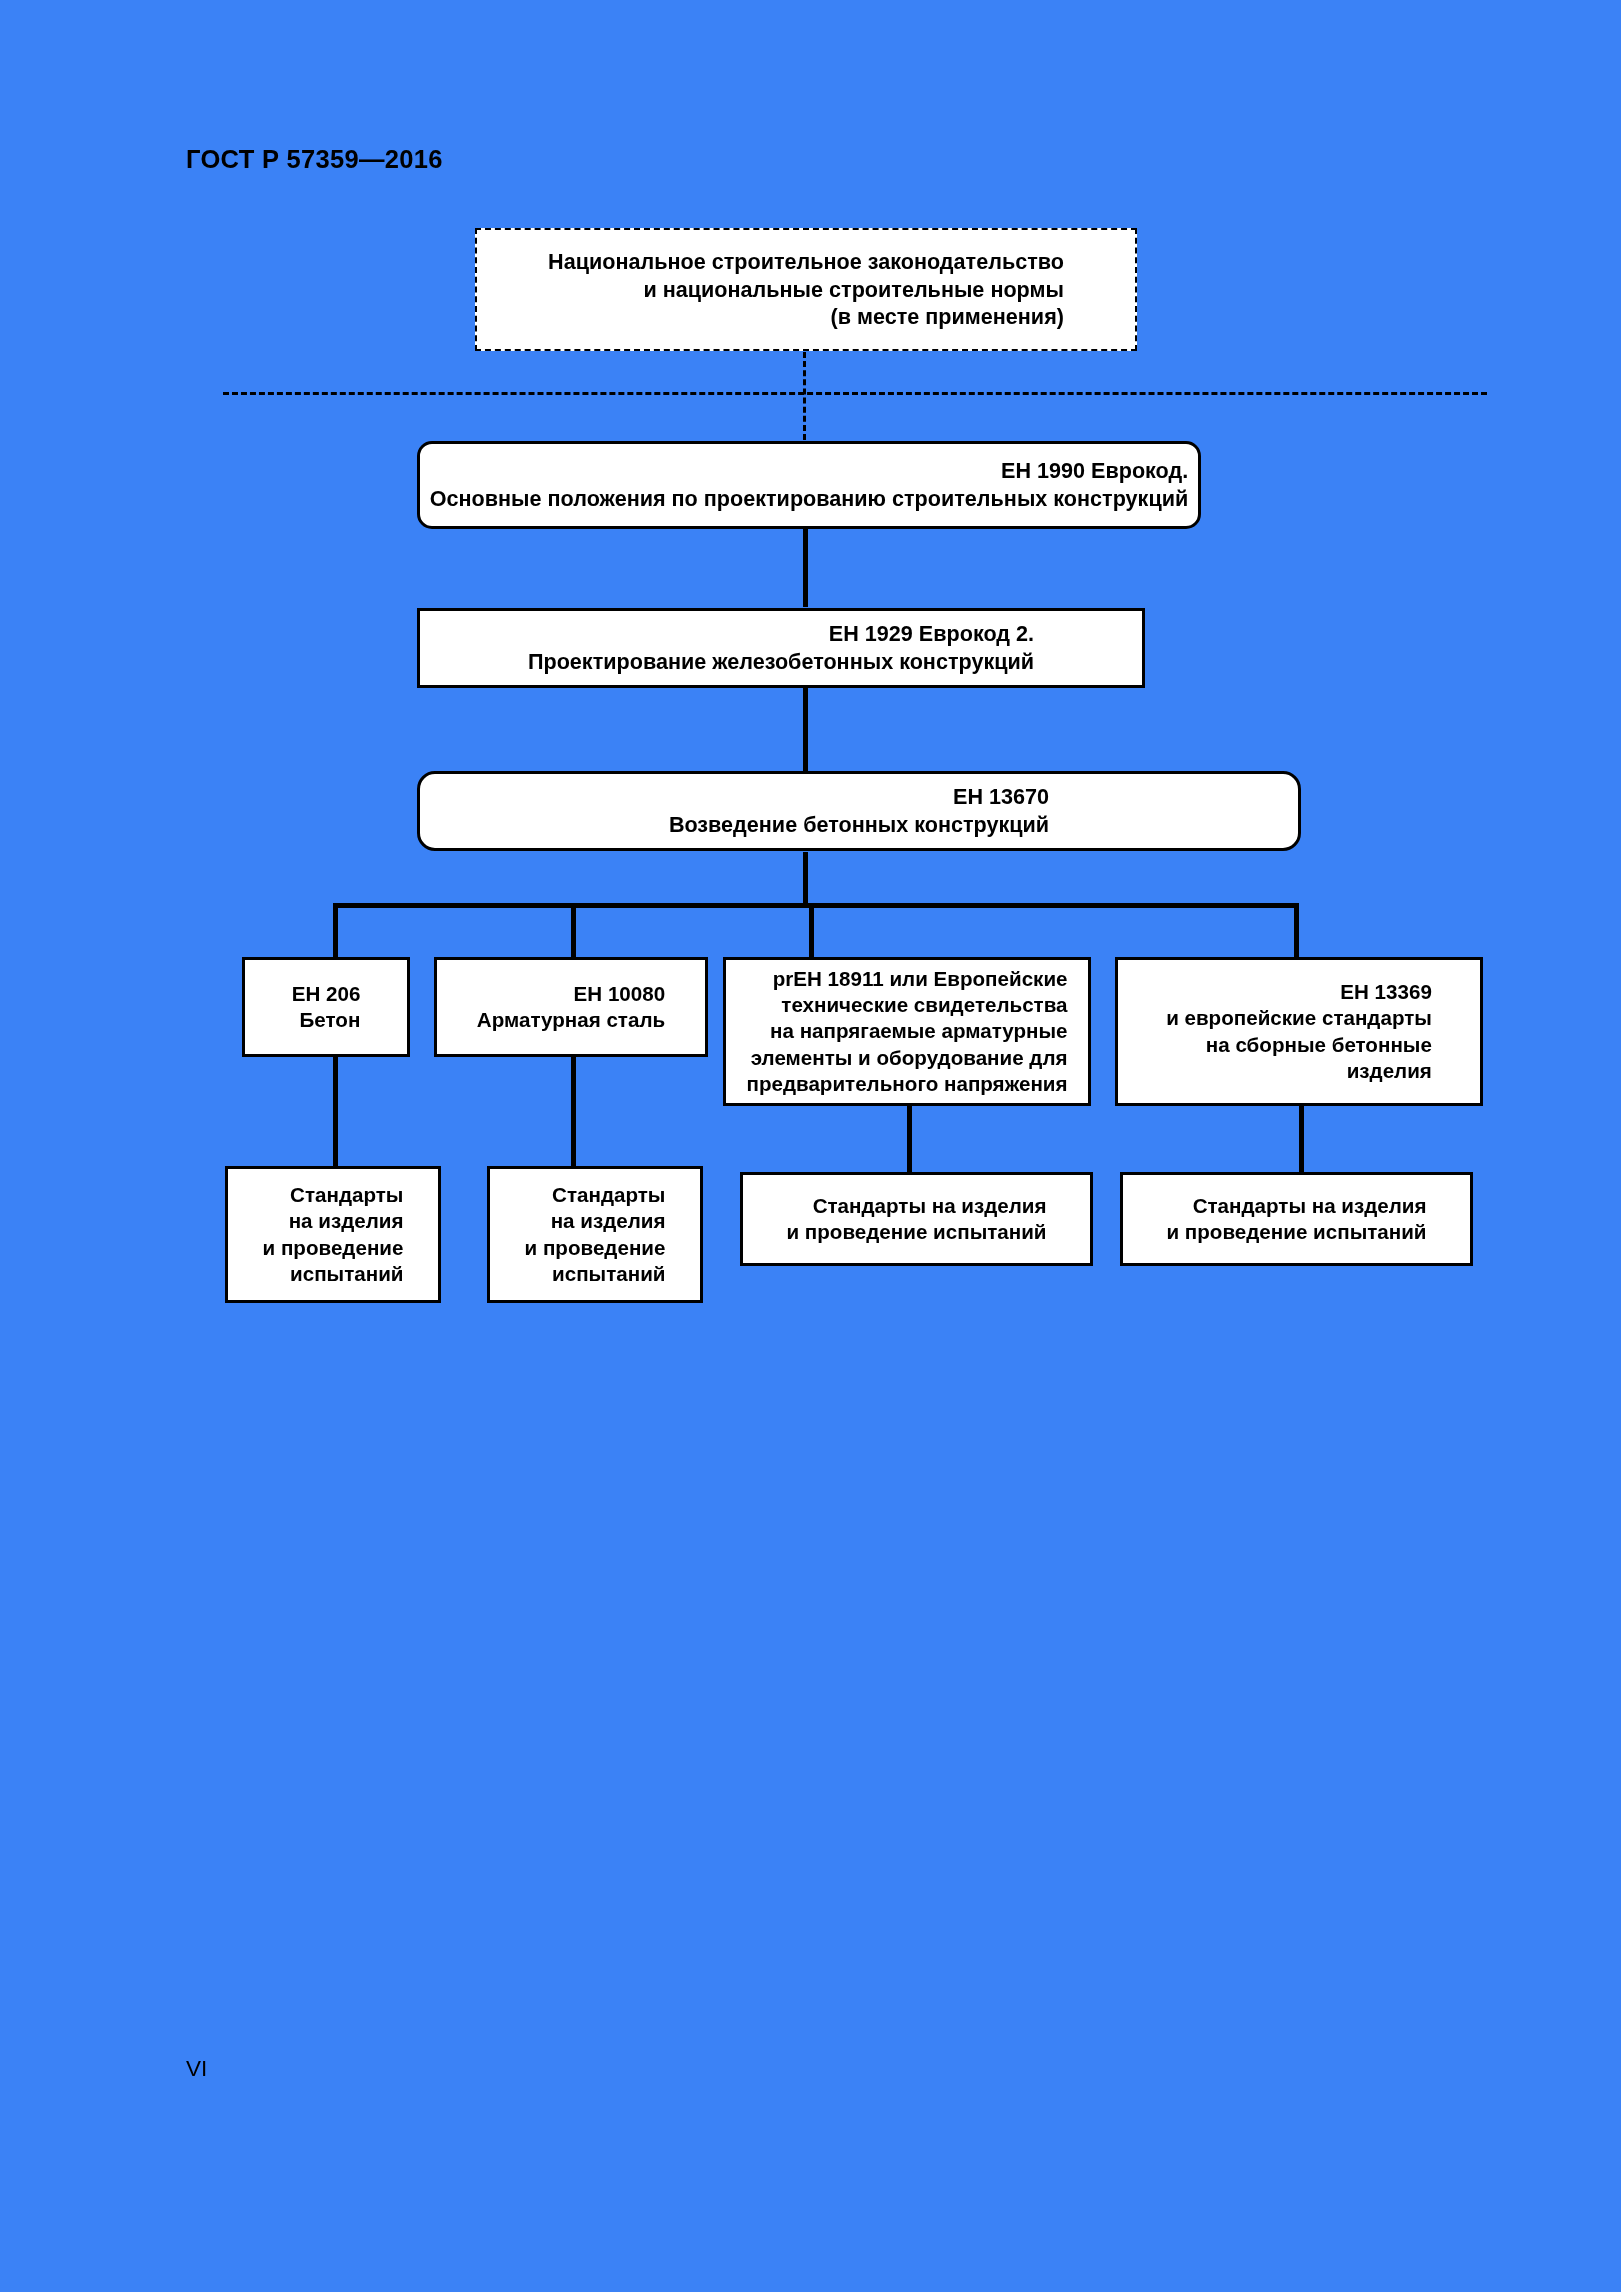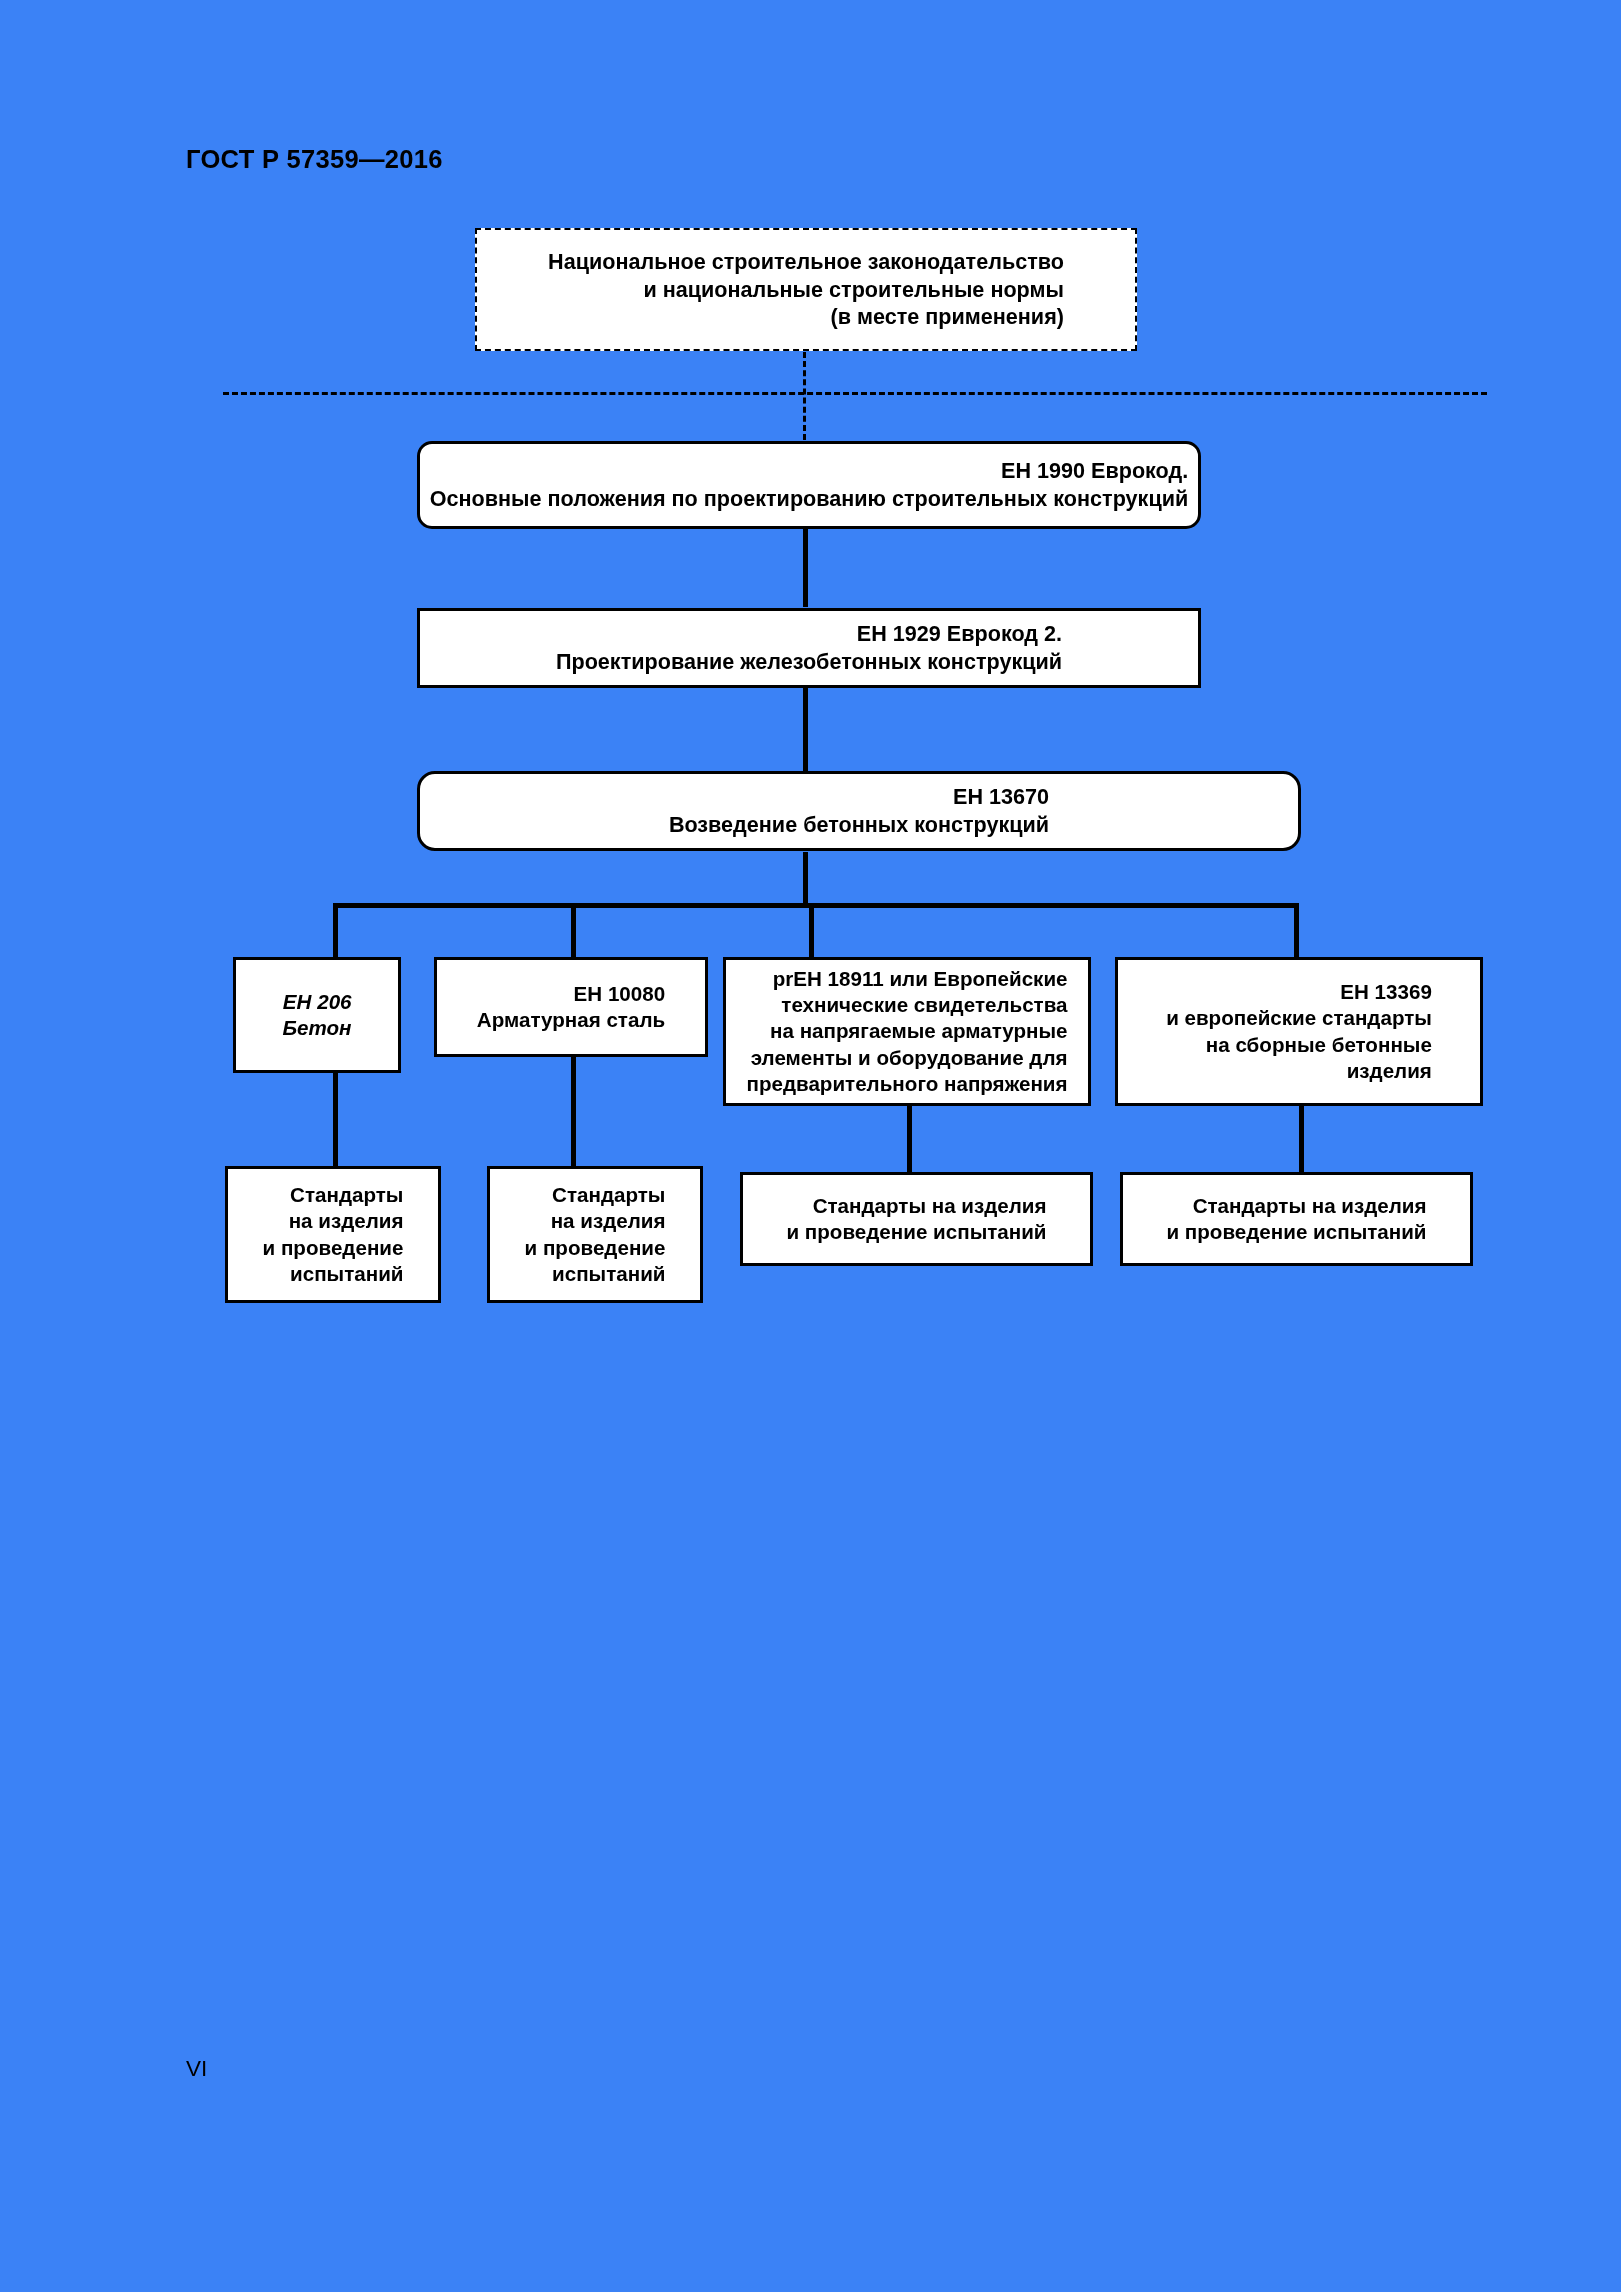--- a/index.html
+++ b/index.html
@@ -100,42 +100,42 @@
 
     <div class="sep-dash" style="left:223px; top:392px; width:1264px;"></div>
 
     <div class="node" style="left:417px; top:441px; width:784px; height:88px; font-size:21.6px;border-radius:15px;">
       <span class="txt">ЕН 1990 Еврокод.
 Основные положения по проектированию строительных конструкций</span>
     </div>
 
     <div class="vline" style="left:803px; top:529px; height:78px;"></div>
 
-    <div class="node" style="left:417px; top:608px; width:784px; height:80px; font-size:21.6px;">
+    <div class="node" style="left:417px; top:608px; width:728px; height:80px; font-size:21.6px;">
       <span class="txt">ЕН 1929 Еврокод 2.
 Проектирование железобетонных конструкций</span>
     </div>
 
     <div class="vline" style="left:803px; top:688px; height:83px;"></div>
 
     <div class="node" style="left:417px; top:771px; width:884px; height:80px; font-size:21.6px;border-radius:18px;">
       <span class="txt">ЕН 13670
 Возведение бетонных конструкций</span>
     </div>
 
     <div class="vline" style="left:803px; top:852px; height:55px;"></div>
 
     <div class="hline" style="left:333px; top:903px; width:965px;"></div>
 
     <div class="vline" style="left:333px; top:903px; height:54px;"></div>
     <div class="vline" style="left:571px; top:903px; height:54px;"></div>
     <div class="vline" style="left:809px; top:903px; height:54px;"></div>
     <div class="vline" style="left:1294px; top:903px; height:54px;"></div>
 
-    <div class="node" style="left:233px; top:957px; width:168px; height:116px; font-size:20.6px;font-style:italic;">
+    <div class="node" style="left:242px; top:957px; width:168px; height:100px; font-size:20.6px;">
       <span class="txt">ЕН 206
 Бетон</span>
     </div>
 
     <div class="node" style="left:434px; top:957px; width:274px; height:100px; font-size:20.6px;">
       <span class="txt">ЕН 10080
 Арматурная сталь</span>
     </div>
 
     <div class="node" style="left:723px; top:957px; width:368px; height:149px; font-size:20.6px;">

